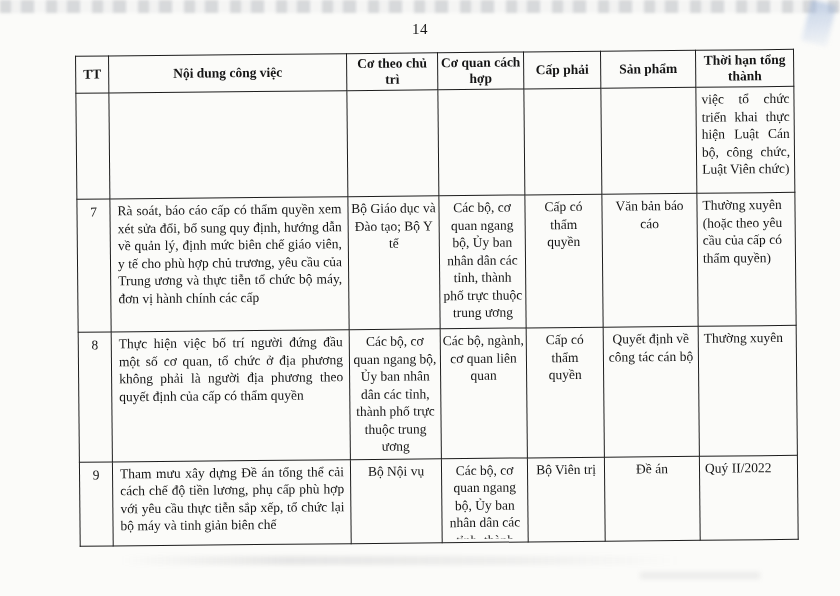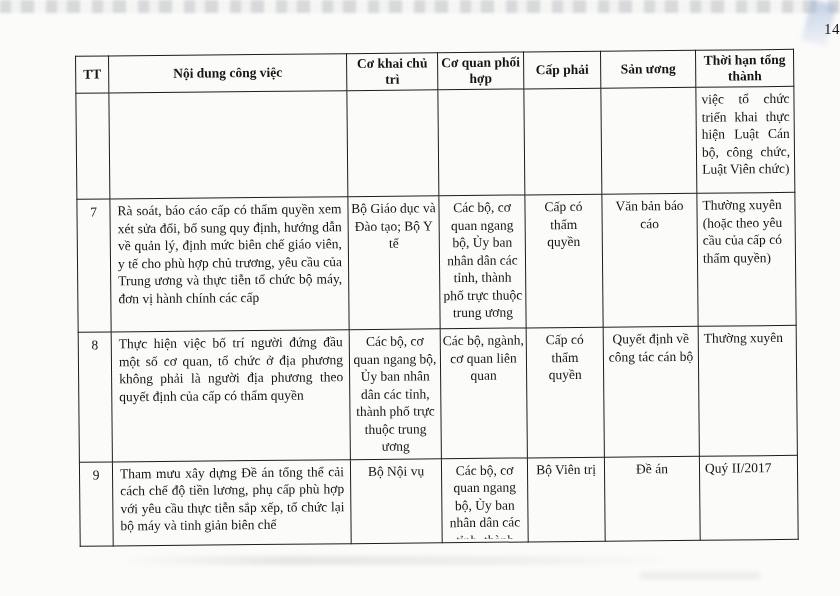--- a/index.html
+++ b/index.html
@@ -33,21 +33,21 @@
     background: linear-gradient(90deg, rgba(140,140,145,0.0), rgba(140,140,145,0.18) 30%, rgba(140,140,145,0.10) 70%, rgba(140,140,145,0));
     filter: blur(2px);
   }
   .bottom-noise-2 {
     position: absolute; top: 572px; left: 640px; width: 120px; height: 7px;
     background: rgba(150,150,155,0.14);
     filter: blur(2.5px);
   }
   .page-number {
     position: absolute; top: 21px; left: 0; width: 840px;
-    text-align: right; font-size: 15px; letter-spacing: 0.5px;
+    text-align: center; font-size: 15px; letter-spacing: 0.5px;
   }
   .doc {
     position: absolute; left: 75px; top: 53px;
     transform: rotate(-0.55deg);
     transform-origin: 40% 0;
   }
   table.plan {
     border-collapse: collapse;
     table-layout: fixed;
     width: 718px;
@@ -107,24 +107,24 @@
         <col class="w-ct">
         <col class="w-ph">
       <col class="w-cp">
         <col class="w-sp">
         <col class="w-th">
     </colgroup>
     <thead>
       <tr>
         <th>TT</th>
         <th>Nội dung công việc</th>
-        <th>Cơ khai chủ trì</th>
-        <th>Cơ quan phối hợp</th>
+        <th>Cơ theo chủ trì</th>
+        <th>Cơ quan cách hợp</th>
         <th>Cấp phải</th>
-        <th>Sản ương</th>
+        <th>Sản phẩm</th>
         <th>Thời hạn tổng thành</th>
       </tr>
     </thead>
     <tbody>
       <tr class="r-cont">
         <td class="c-tt">
             <div class="cw"></div>
           </td>
         <td class="c-nd">
             <div class="cw"></div>
@@ -204,18 +204,18 @@
         <td class="c-ph">
             <div class="cw">Các bộ, cơ quan ngang bộ, Ủy ban nhân dân các tỉnh, thành</div>
           </td>
         <td class="c-cp">
             <div class="cw">Bộ Viên trị</div>
           </td>
         <td class="c-sp">
             <div class="cw">Đề án</div>
           </td>
         <td class="c-th">
-            <div class="cw">Quý II/2017</div>
+            <div class="cw">Quý II/2022</div>
           </td>
       </tr>
     </tbody>
   </table>
 </div>
 
 </body></html>

